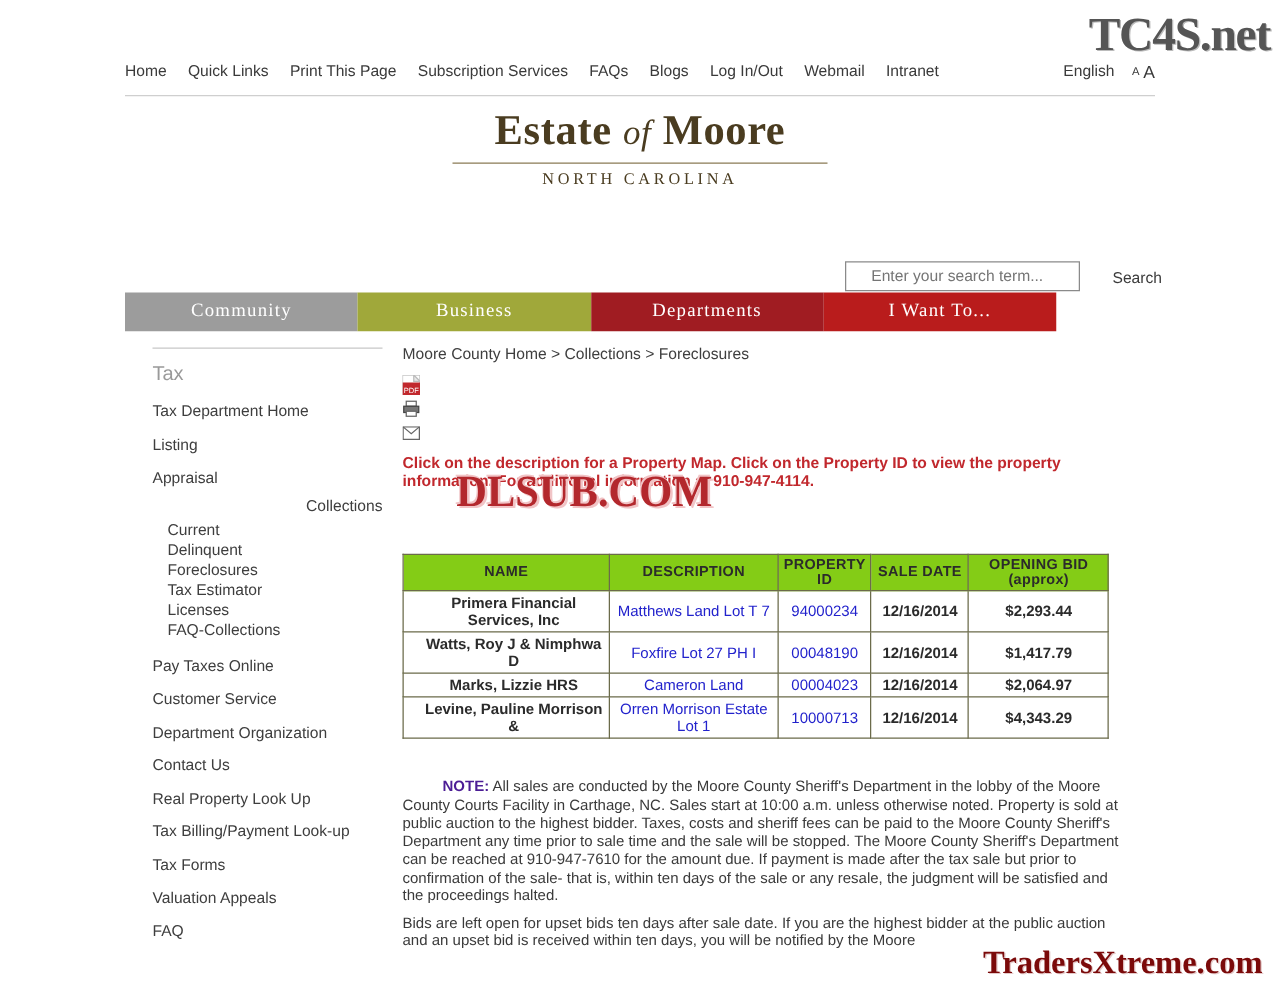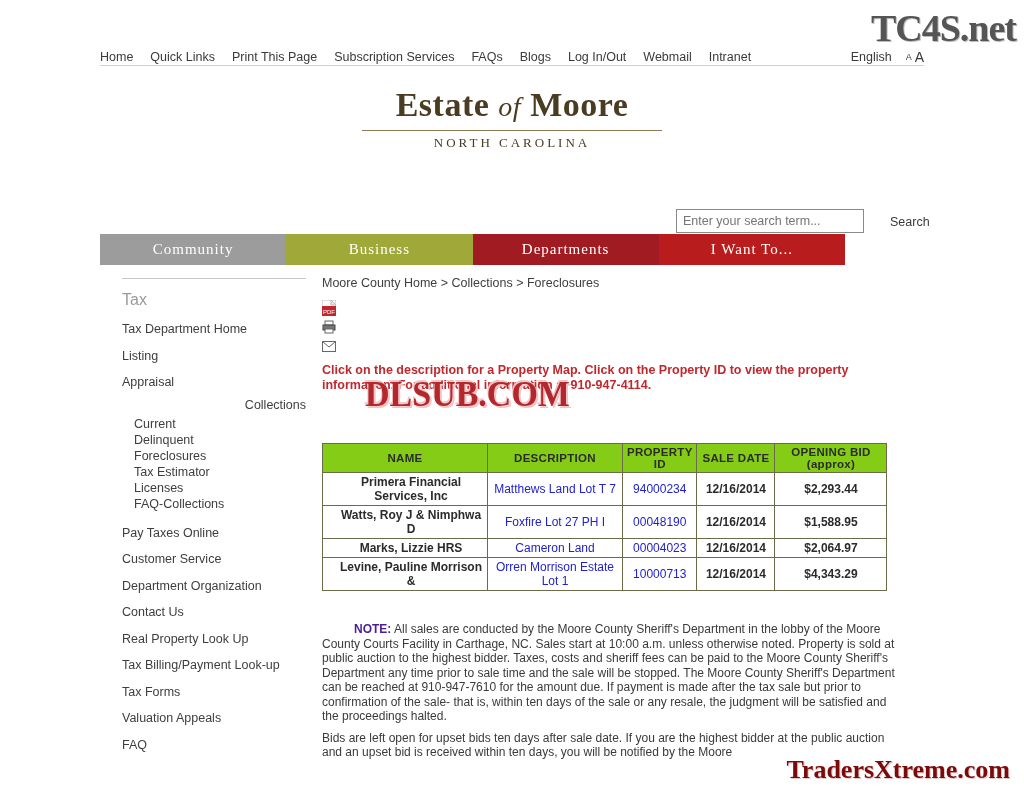--- a/index.html
+++ b/index.html
@@ -35,21 +35,21 @@
     color:#b3282d;
     letter-spacing:0px;
     text-shadow:2px 2px 0 #f1c4c6, -1px -1px 0 #f1c4c6;
     transform:scaleY(1.05);
   }
 
   
   .topnav {
     position:absolute; left:100px; top:49px; width:824px;
     border-bottom:1px solid #cfcfcf;
-    padding-bottom:0;
+    padding-bottom:11px;
     display:flex; align-items:center;
   }
   .topnav a {
     color:#3a3a3a; text-decoration:none; font-size:12.5px;
     margin-right:17px; white-space:nowrap;
   }
   .topnav .spacer { flex:1; }
   .topnav .lang { font-size:12.5px; color:#3a3a3a; margin-right:14px; }
   .topnav .small-a { font-size:9px; color:#3a3a3a; }
   .topnav .big-a { font-size:14px; color:#3a3a3a; margin-left:3px; }
@@ -68,21 +68,21 @@
   .masthead .line2 {
     font-family:"Liberation Serif", serif;
     font-size:13px; color:#4a3c20; letter-spacing:3px;
   }
 
   
   .searchbox {
     position:absolute; left:676px; top:209px;
     width:188px; height:24px;
     border:1px solid #8a8a8a; background:#fff;
-    font-size:12.5px; color:#555; padding:2px 6px;
+    font-size:12.5px; color:#555; padding:2px 20px;
     font-family:"Liberation Sans", sans-serif;
   }
   .searchbtn {
     position:absolute; left:884px; top:214px;
     font-size:12.5px; color:#3a3a3a; background:none; border:none;
     cursor:pointer; font-family:"Liberation Sans", sans-serif;
   }
 
   
   .mainnav { position:absolute; left:100px; top:234px; width:745px; height:31px; display:flex; }
@@ -258,21 +258,21 @@
       <td class="desc"><a href="#">Matthews Land Lot T 7</a></td>
       <td class="pid"><a href="#">94000234</a></td>
       <td class="sdate">12/16/2014</td>
       <td class="bid">$2,293.44</td>
     </tr>
     <tr>
       <td class="name">Watts, Roy J &amp; Nimphwa D</td>
       <td class="desc"><a href="#">Foxfire Lot 27 PH I</a></td>
       <td class="pid"><a href="#">00048190</a></td>
       <td class="sdate">12/16/2014</td>
-      <td class="bid">$1,588.95</td>
+      <td class="bid">$1,417.79</td>
     </tr>
     <tr>
       <td class="name">Marks, Lizzie HRS</td>
       <td class="desc"><a href="#">Cameron Land</a></td>
       <td class="pid"><a href="#">00004023</a></td>
       <td class="sdate">12/16/2014</td>
       <td class="bid">$2,064.97</td>
     </tr>
     <tr>
       <td class="name">Levine, Pauline Morrison &amp;</td>

